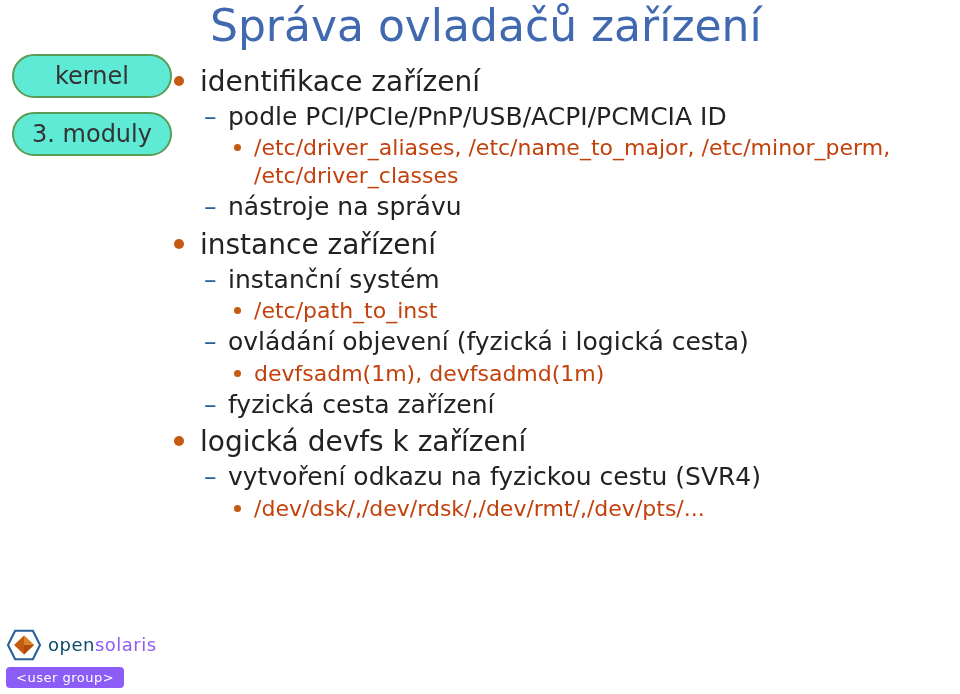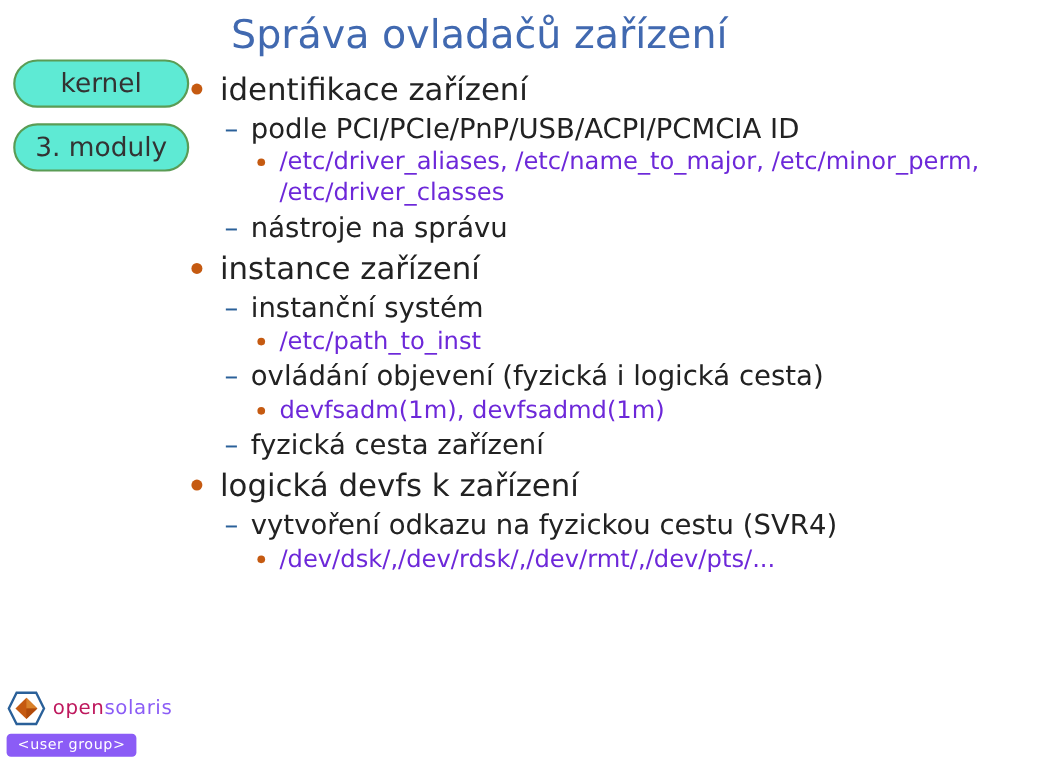--- a/index.html
+++ b/index.html
@@ -13,22 +13,22 @@
     padding: 6px 0;
     text-align: center;
     font-size: 24px;
     color: #333;
     margin-bottom: 14px;
     background: #5eead4;
   }
 
   .title {
     position: absolute;
-    left: 210px; top: 12px;
-    font-size: 36px;
+    left: 210px; top: 0;
+    font-size: 44px;
     color: #4169b0;
     font-weight: 400;
   }
 
   .content {
     position: absolute;
     left: 174px; top: 60px;
     width: 750px;
     color: #222;
   }
@@ -45,33 +45,33 @@
     content: "–"; position: absolute; left: 4px; top: 0;
     color: #2a6099; font-size: 25px;
   }
   .lv3 { margin-top: 2px; }
   .lv3 > li { position: relative; padding-left: 26px; font-size: 22px; margin-top: 2px; line-height: 1.25; }
   .lv3 > li::before {
     content: ""; position: absolute; left: 6px; top: 10px;
     width: 7px; height: 7px; background: #c55a11; border-radius: 50%;
   }
 
-  .hl { color: #6d28d9; text-align: right; }
+  .hl { color: #c2410c; text-align: right; }
 
   .logo-area {
     position: absolute; left: 6px; bottom: 6px;
     width: 170px;
   }
   .oslogo { display: flex; align-items: center; gap: 6px; margin-bottom: 6px; }
   .hex {
     width: 36px; height: 32px; position: relative;
   }
   .hex svg { width: 36px; height: 32px; }
   .oslogo-text { line-height: 1; }
-  .oslogo-text .open { font-size: 18px; color: #be185d; font-weight: 400; letter-spacing: 0.5px; }
+  .oslogo-text .open { font-size: 18px; color: #0c4a6e; font-weight: 400; letter-spacing: 0.5px; }
   .oslogo-text .sol  { font-size: 18px; color: #8b5cf6; font-weight: 400; letter-spacing: 0.5px; }
   .badge {
     display: inline-block;
     background: #8b5cf6;
     color: #fff;
     font-size: 13px;
     padding: 3px 10px;
     border-radius: 4px;
     letter-spacing: 0.5px;
   }

